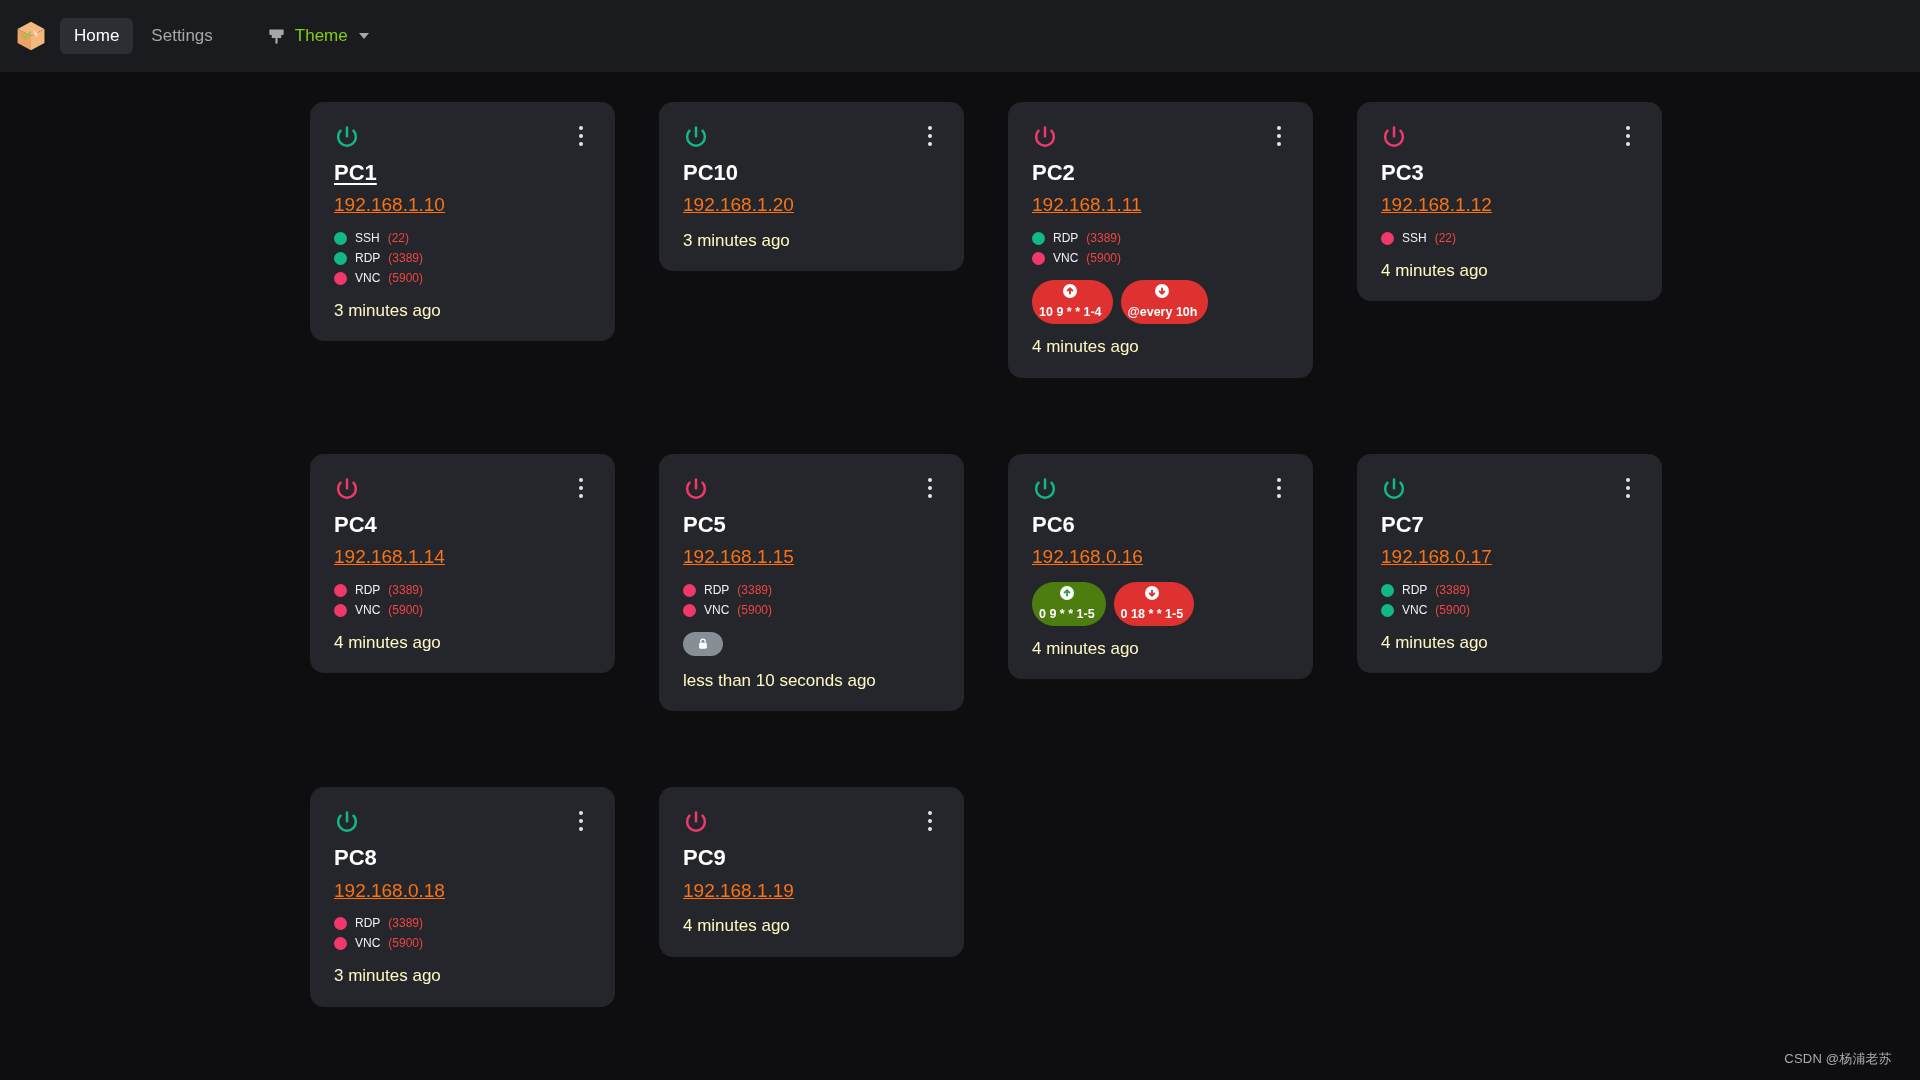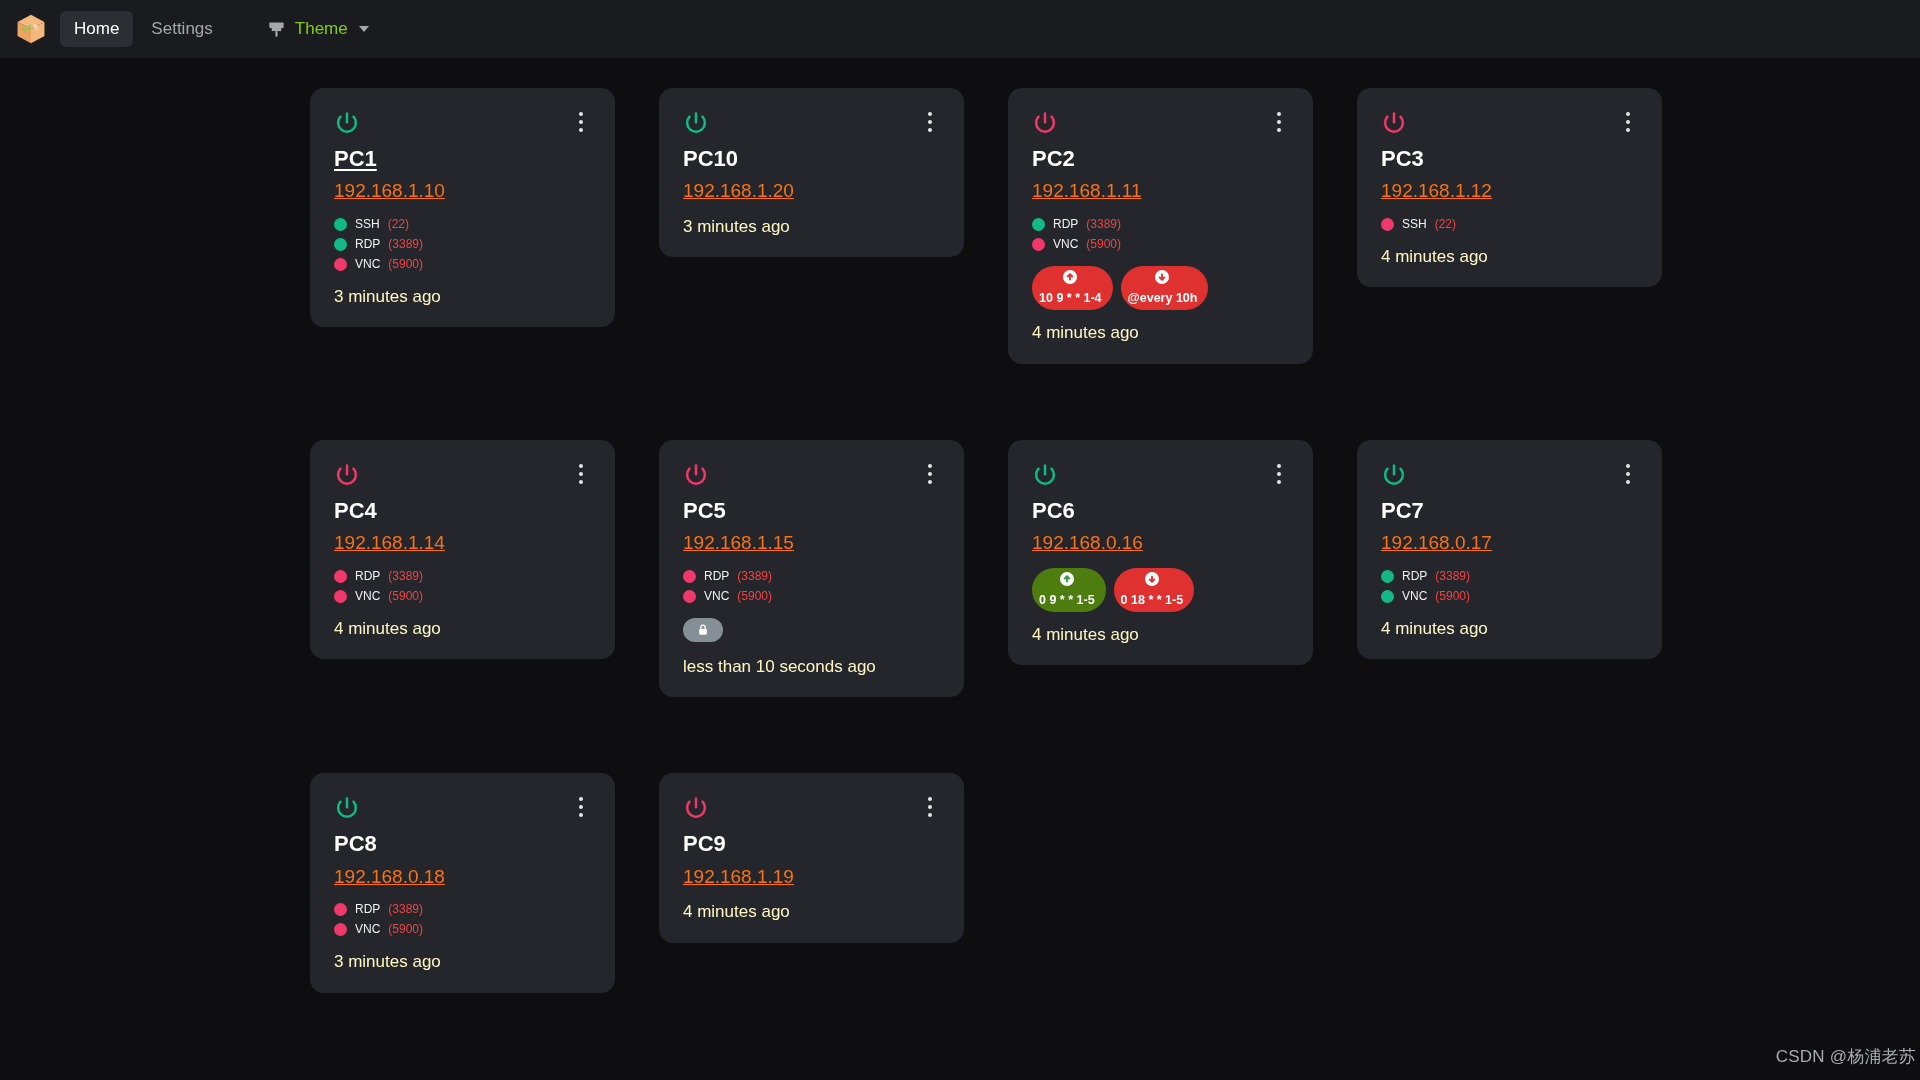--- a/index.html
+++ b/index.html
@@ -12,21 +12,21 @@
 
   body {
     background: #0e0e10;
     font-family: "Liberation Sans", sans-serif;
     color: #e8e8ea;
     -webkit-font-smoothing: antialiased;
   }
 
   
   .navbar {
-    height: 58px;
+    height: 72px;
     background: #1a1b1e;
     display: flex;
     align-items: center;
     padding: 0 10px 0 10px;
     gap: 4px;
     position: relative;
     z-index: 5;
   }
 
   .brand-logo {
@@ -198,23 +198,23 @@
   .lock-pill svg { width: 14px; height: 14px; display:block; }
 
   .card-time {
     font-size: 17px;
     color: #fef9c3;
     line-height: 1.25;
   }
 
   .watermark {
     position: absolute;
-    right: 4px;
+    right: 28px;
     bottom: 12px;
-    font-size: 17px;
+    font-size: 13px;
     color: #a9abb0;
     user-select: none;
     letter-spacing: 0.2px;
     text-align: center;
   }
 </style>
 </head>
 <body>
 
 <div class="navbar">

